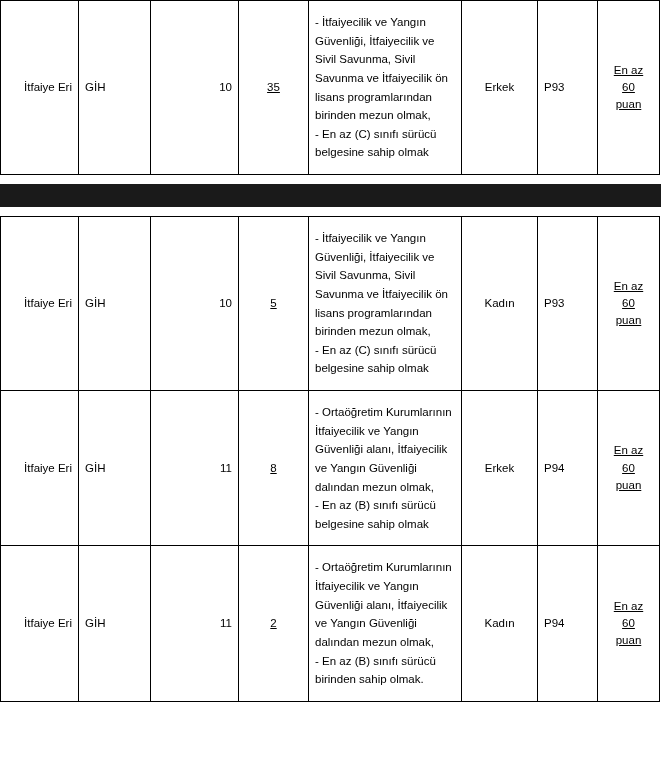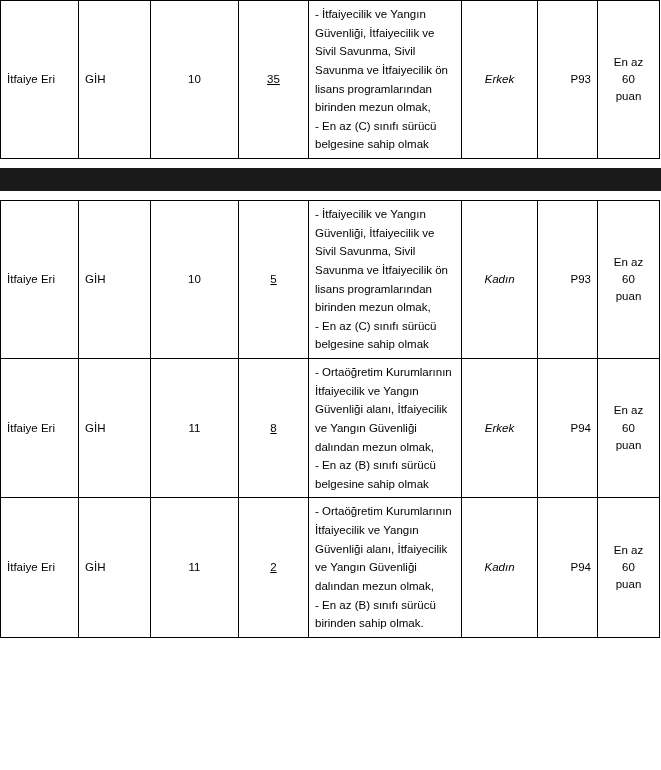--- a/index.html
+++ b/index.html
@@ -24,37 +24,38 @@
     border-collapse: collapse;
     width: 659px;
     table-layout: fixed;
     margin: 0;
   }
   table.doc-table td {
     border: 1px solid #000000;
     vertical-align: middle;
     font-size: 11.5px;
     line-height: 1.62;
-    padding: 4px 6px;
+    padding: 12px 6px;
     box-sizing: border-box;
   }
-  td.c-title   { width: 78px;  text-align: left; }
+  td.c-title   { width: 78px;  text-align: right; }
   td.c-class   { width: 72px;  text-align: left; }
-  td.c-degree  { width: 88px;  text-align: center; }
+  td.c-degree  { width: 88px;  text-align: right; }
   td.c-count   { width: 70px;  text-align: center; text-decoration: underline; }
   td.c-cond    { width: 153px; text-align: left; vertical-align: top; padding-top: 7px; padding-bottom: 7px; }
-  td.c-gender  { width: 76px;  text-align: center; font-style: italic; }
-  td.c-kpss    { width: 60px;  text-align: right; }
+  td.c-gender  { width: 76px;  text-align: center; }
+  td.c-kpss    { width: 60px;  text-align: left; }
   td.c-score   { width: 62px;  text-align: center; }
   .cond-line {
     display: block;
   }
   .score-lines {
     display: block;
     line-height: 1.5;
+    text-decoration: underline;
   }
   .band {
     width: 661px;
     height: 23px;
     background: #1a1a1a;
     margin: 0;
   }
   .gap {
     height: 9px;
     width: 661px;

